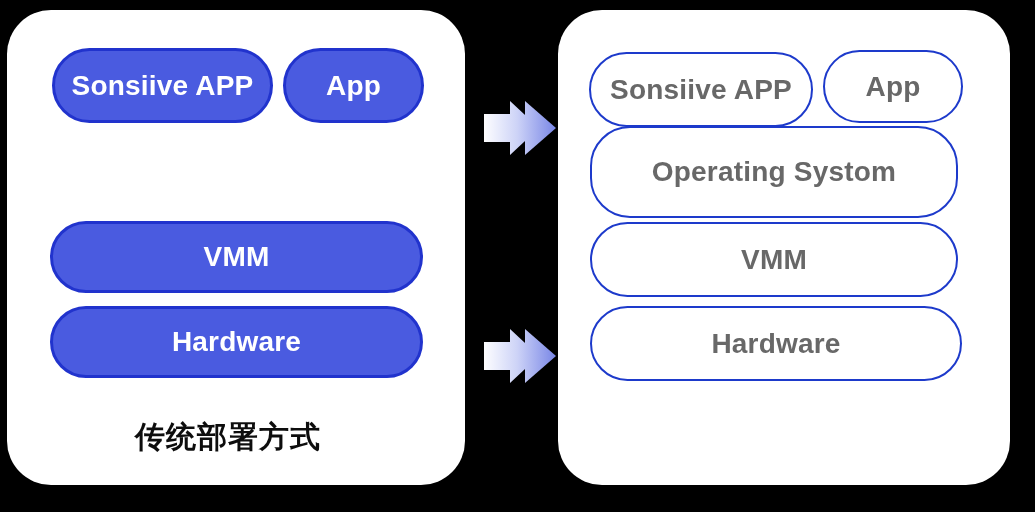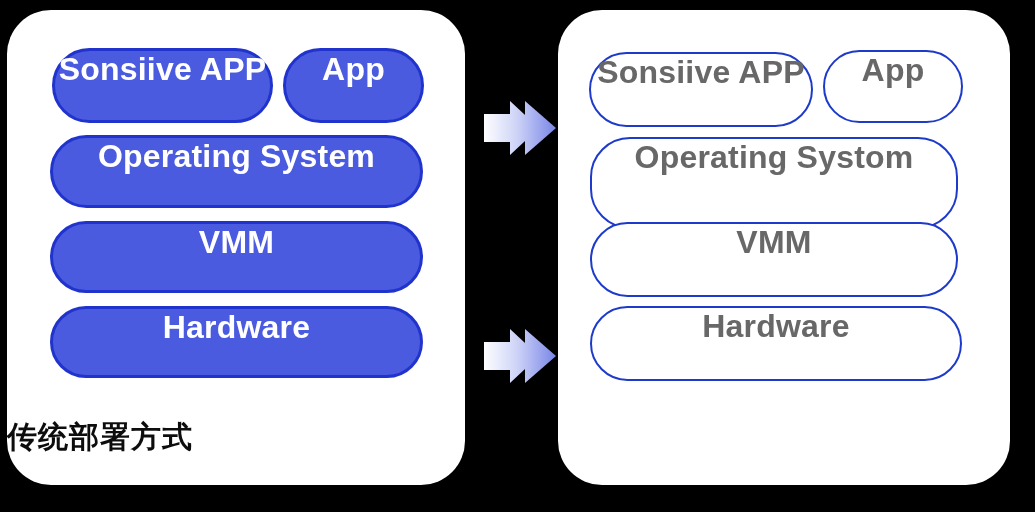--- a/index.html
+++ b/index.html
@@ -15,23 +15,23 @@
     position: absolute;
     background: #ffffff;
     border-radius: 44px;
   }
   .panel-left  { left: 7px;   top: 10px; width: 458px; height: 475px; }
   .panel-right { left: 558px; top: 10px; width: 452px; height: 475px; }
 
   .pill {
     position: absolute;
     display: flex;
-    align-items: flex-start;
+    align-items: center;
     justify-content: center;
-    font-size: 32px;
+    font-size: 28px;
     font-weight: bold;
     border-radius: 40px;
     box-sizing: border-box;
     letter-spacing: 0.2px;
     white-space: nowrap;
   }
   .pill-filled {
     background: #4a5be0;
     border: 3px solid #2133cd;
     color: #ffffff;
@@ -45,28 +45,29 @@
   
   .l-sonsiive { left: 45px;  top: 38px;  width: 221px; height: 75px; }
   .l-app      { left: 276px; top: 38px;  width: 141px; height: 75px; }
   .l-os       { left: 43px;  top: 125px; width: 373px; height: 73px; }
   .l-vmm      { left: 43px;  top: 211px; width: 373px; height: 72px; }
   .l-hw       { left: 43px;  top: 296px; width: 373px; height: 72px; }
 
   
   .r-sonsiive { left: 31px;  top: 42px;  width: 224px; height: 75px; }
   .r-app      { left: 265px; top: 40px;  width: 140px; height: 73px; }
-  .r-os       { left: 32px;  top: 127px; width: 368px; height: 92px; }
+  .r-os       { left: 32px;  top: 116px; width: 368px; height: 92px; }
   .r-vmm      { left: 32px;  top: 212px; width: 368px; height: 75px; }
   .r-hw       { left: 32px;  top: 296px; width: 372px; height: 75px; }
 
   .caption {
     position: absolute;
     left: 0; right: 16px;
     top: 407px;
+    text-align: center;
     font-size: 30px;
     font-weight: bold;
     color: #0d0d0d;
     letter-spacing: 1px;
   }
   .caption-right { transform: translateX(-20px); }
 
   .arrow {
     position: absolute;
     width: 76px;
@@ -79,23 +80,20 @@
 <body>
 
 <div class="canvas">
 
   <section class="panel panel-left">
     <div class="pill pill-filled l-sonsiive">
       <span>Sonsiive APP</span>
     </div>
     <div class="pill pill-filled l-app">
       <span>App</span>
-    </div>
-    <div class="pill pill-filled l-os">
-      <span>Operating System</span>
     </div>
     <div class="pill pill-filled l-vmm">
       <span>VMM</span>
     </div>
     <div class="pill pill-filled l-hw">
       <span>Hardware</span>
     </div>
     <div class="caption">传统部署方式</div>
   </section>
 

